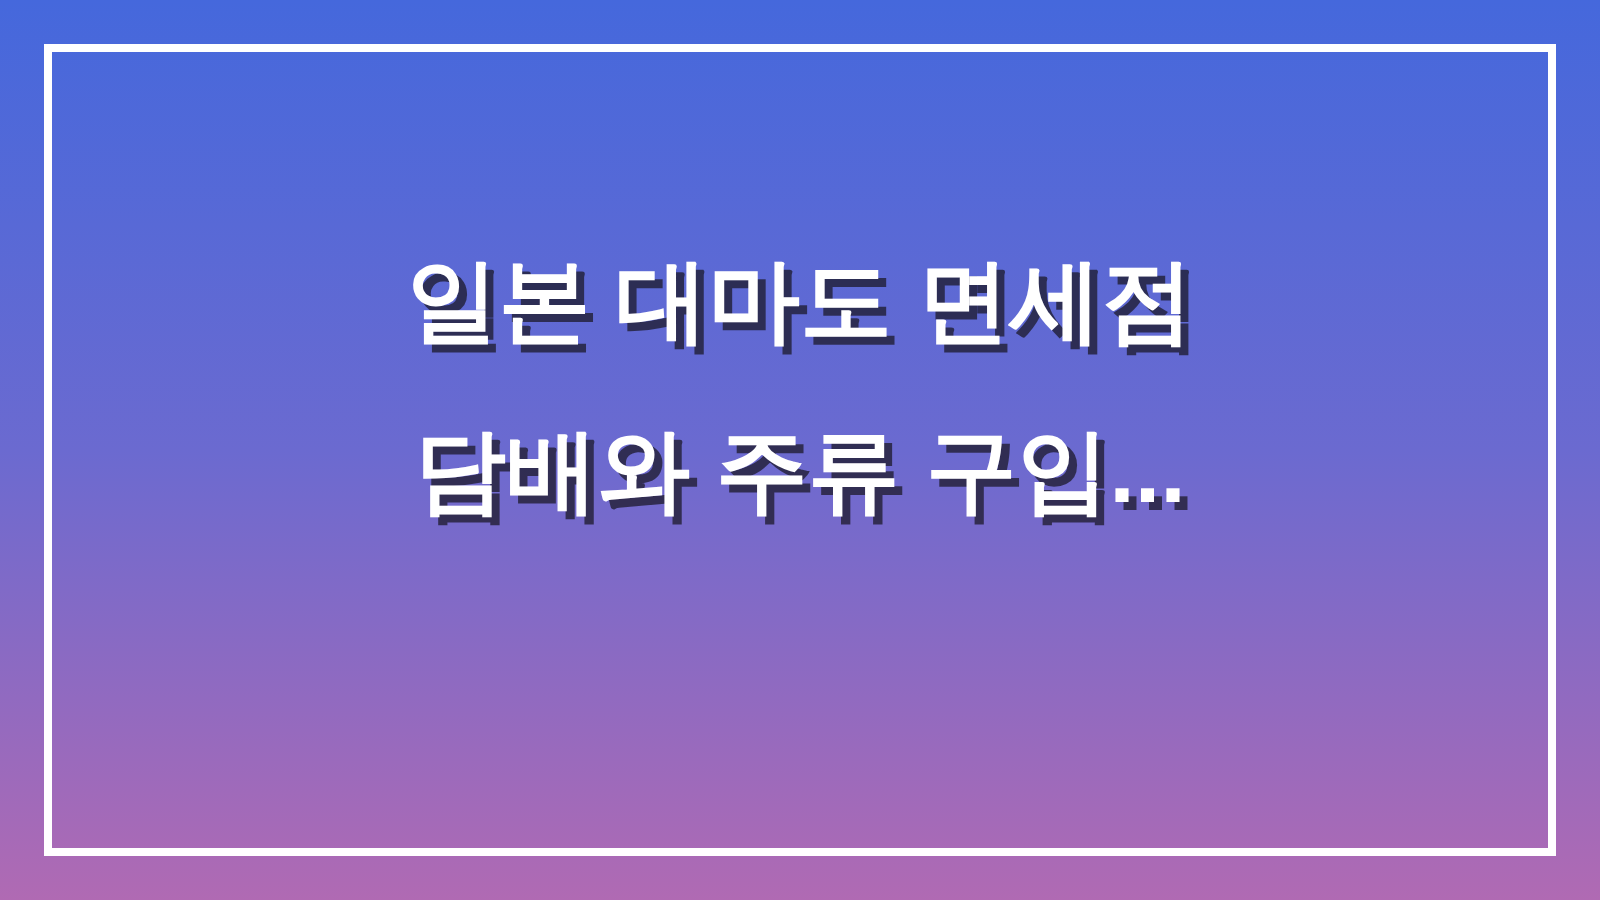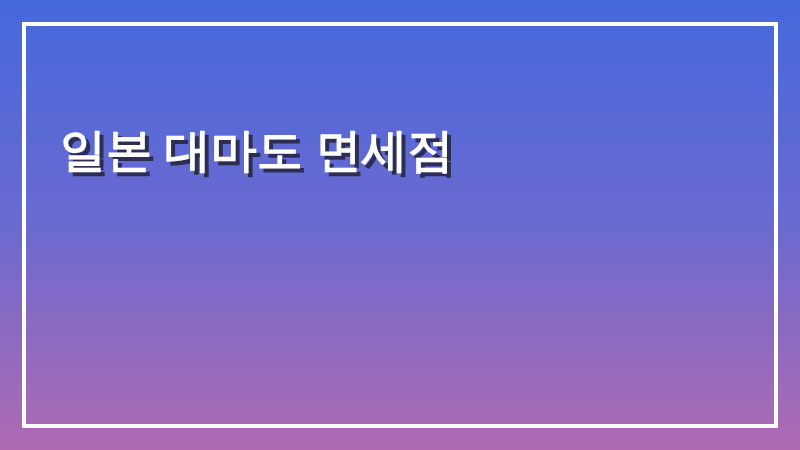--- a/index.html
+++ b/index.html
@@ -29,21 +29,21 @@
     border: 4px solid #FFFFFF;
     box-sizing: border-box;
     pointer-events: none;
   }
 
   #text-block {
     position: absolute;
     left: 0;
     right: 0;
     top: 108px;
-    text-align: left;
+    text-align: center;
     padding: 0 60px;
     box-sizing: border-box;
   }
 
   .headline-line {
     display: block;
     color: #FFFFFF;
     font-size: 46px;
     font-weight: bold;
     line-height: 85px;
@@ -54,15 +54,16 @@
 </style>
 </head>
 <body>
 
 <div id="card">
 
   <div id="frame"></div>
 
   <div id="text-block">
     <span class="headline-line">일본 대마도 면세점</span>
+    <span class="headline-line">담배와 주류 구입...</span>
   </div>
 
 </div>
 
 </body></html>

